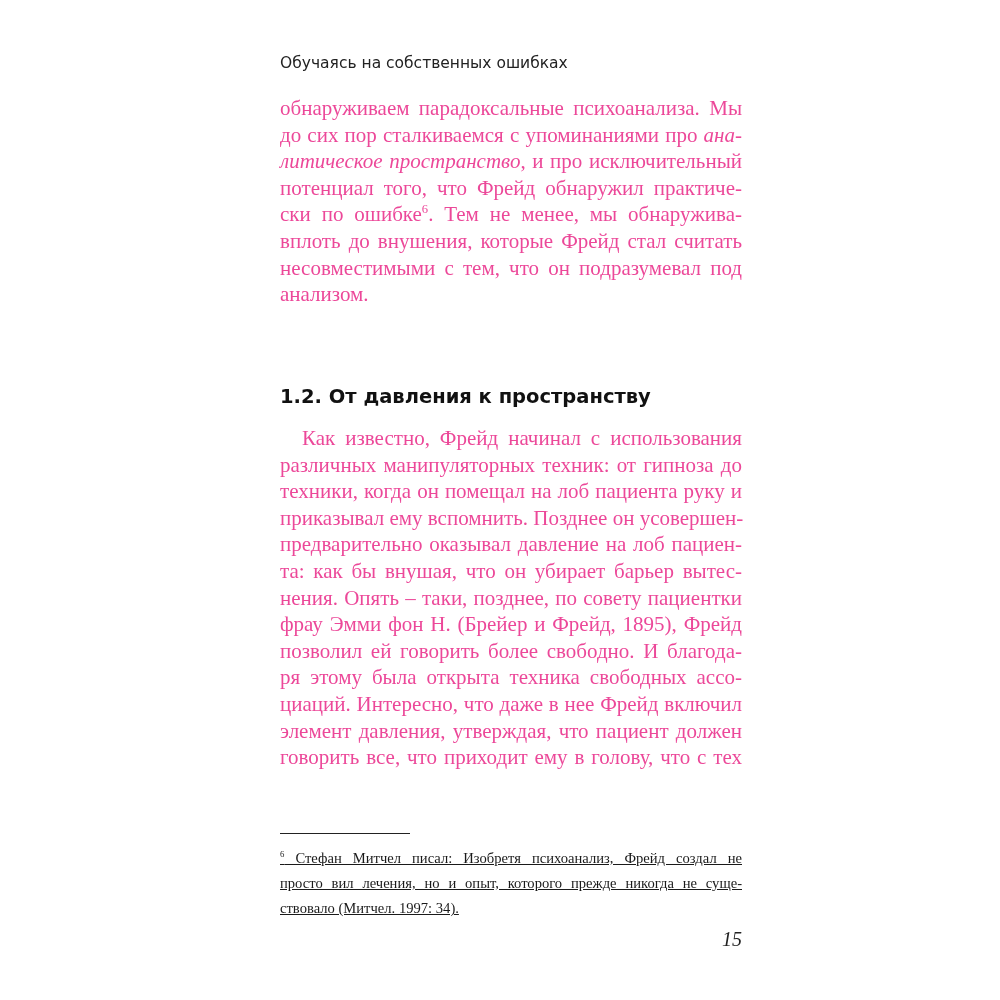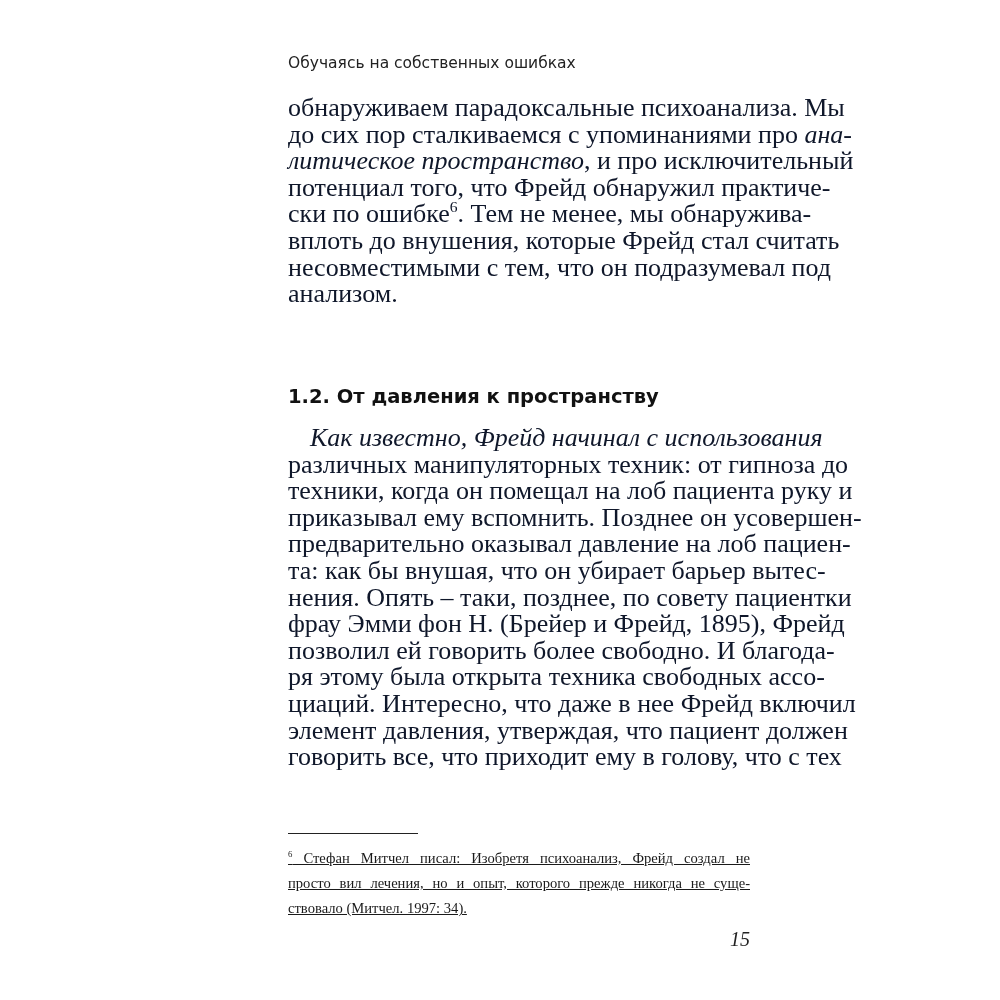--- a/index.html
+++ b/index.html
@@ -1,29 +1,29 @@
 <!DOCTYPE html>
 <html><head>
 <meta charset="utf-8">
 <style>
   html, body { margin: 0; padding: 0; background: #ffffff; }
   body { width: 1000px; height: 1000px; position: relative; overflow: hidden; color: #1f1f1f; }
-  .page { position: absolute; left: 288px; top: 0; width: 462px; height: 1000px; }
+  .page { position: absolute; left: 280px; top: 0; width: 462px; height: 1000px; }
   .running-head {
     position: absolute; top: 54px; left: 0;
     font-family: "DejaVu Sans", sans-serif; font-size: 15.5px; color: #222;
   }
   .body-text {
     position: absolute; left: 0; width: 462px;
-    font-family: "Liberation Serif", serif; font-size: 26px; line-height: 26.6px;
-    color: #0f172a;
+    font-family: "Liberation Serif", serif; font-size: 21px; line-height: 26.6px;
+    color: #ec4899;
   }
   .line { display: block; text-align: justify; text-align-last: justify; white-space: nowrap; height: 26.6px; }
   .line.last { text-align-last: left; }
-  .line.indent { padding-left: 22px; font-style: italic; }
+  .line.indent { padding-left: 22px; }
   .it { font-style: italic; }
   #para1 { top: 95px; }
   .heading {
     position: absolute; top: 385px; left: 0; width: 462px; text-align: left;
     font-family: "DejaVu Sans", sans-serif; font-weight: bold; font-size: 19.5px; color: #111;
   }
   #para2 { top: 425px; }
   .fn-rule { position: absolute; top: 833px; left: 0; width: 130px; height: 0; border-top: 1.5px solid #222; }
   .footnote {
     position: absolute; top: 846px; left: 0; width: 462px;

